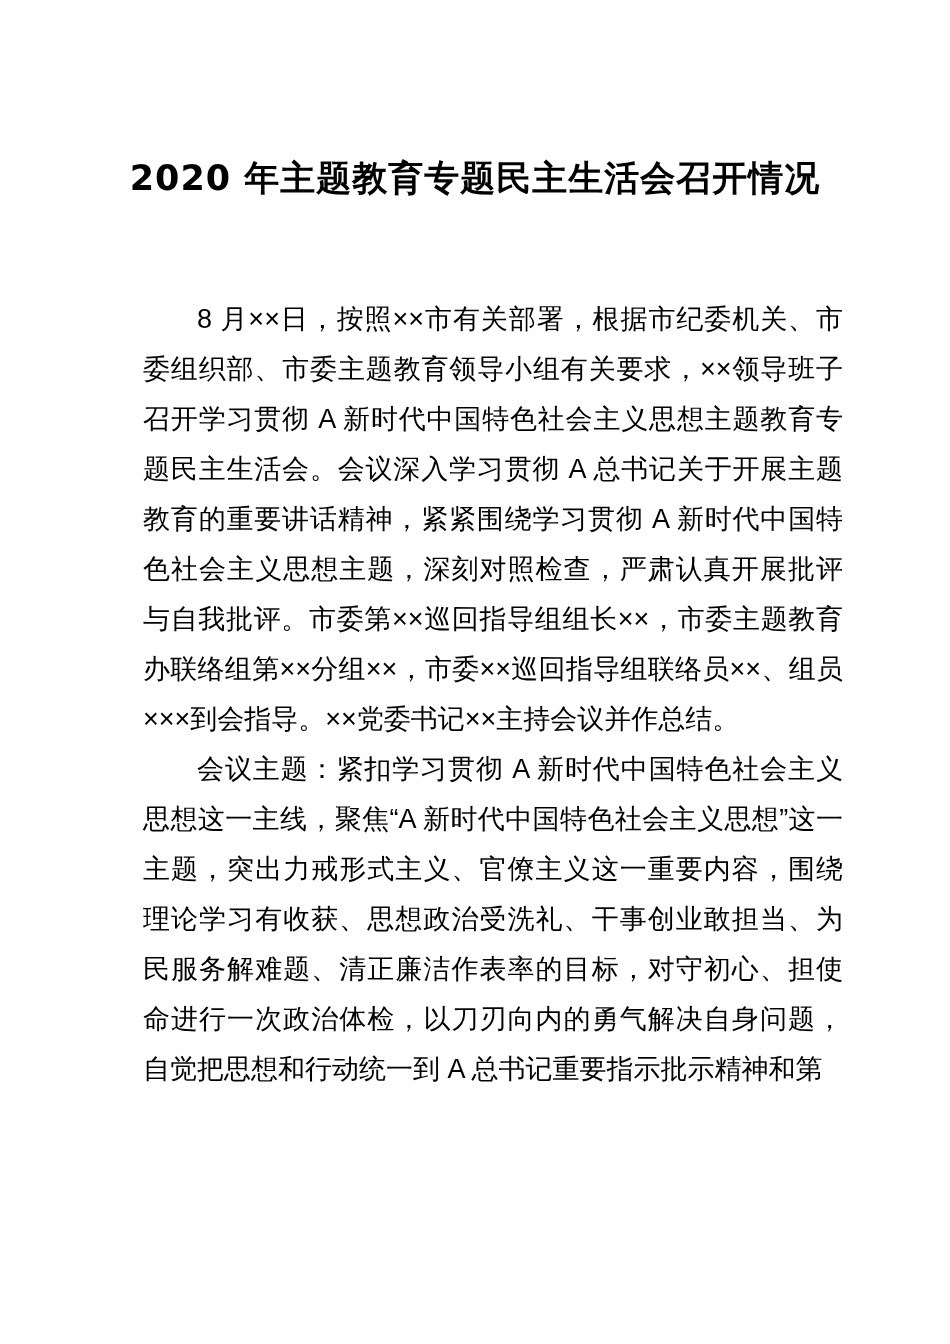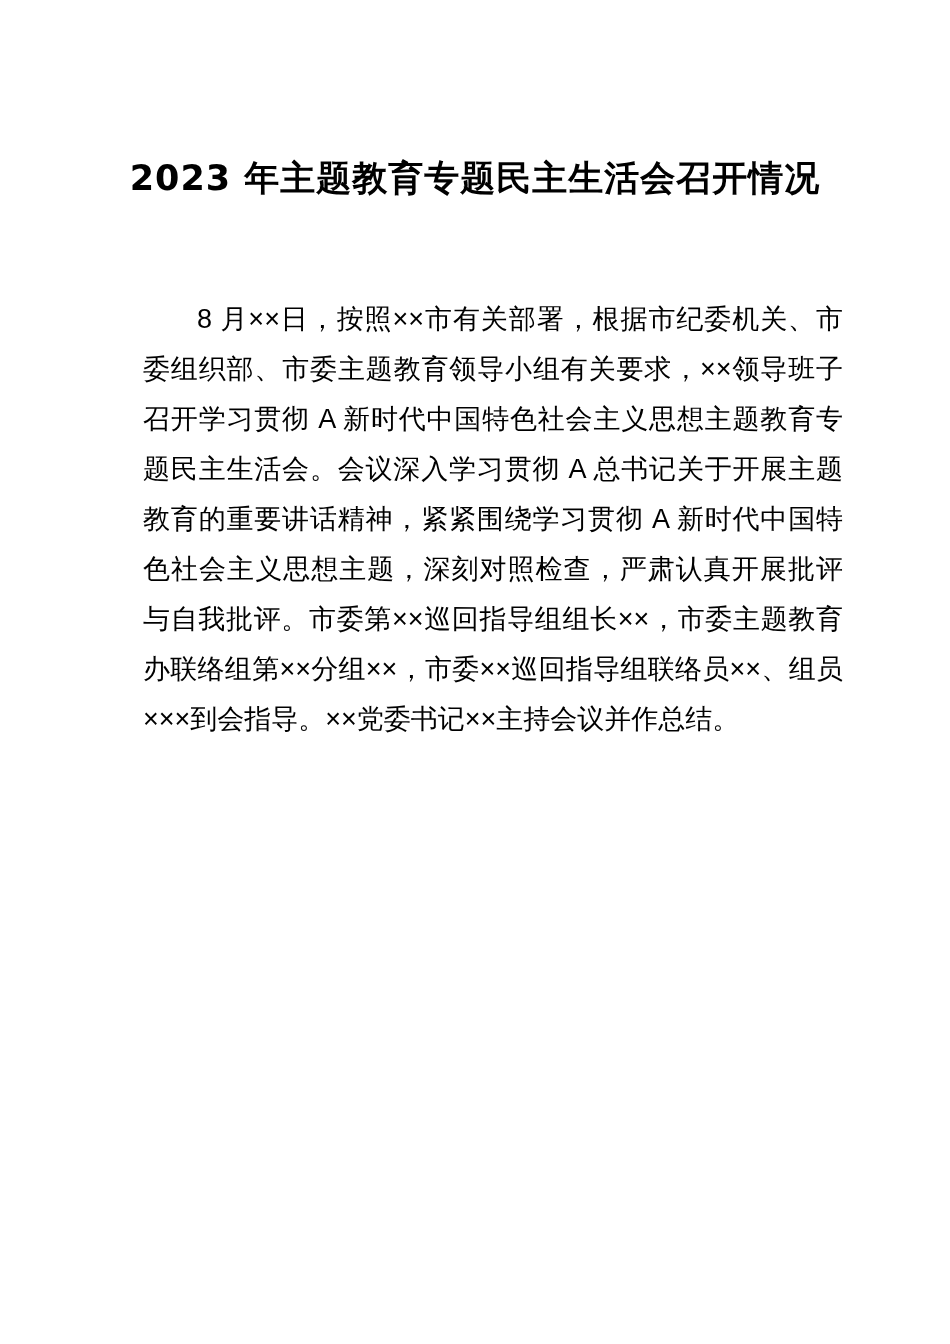--- a/index.html
+++ b/index.html
@@ -38,18 +38,19 @@
     margin: 0;
     padding: 0;
     text-indent: 54px;
   }
 </style>
 </head>
 <body>
 
 <div class="page">
   <div class="doc-title">
-    <div>2023 年主题教育专题民主生活会召开情况</div>
+    <div>2020 年主题教育专题民主生活会召开情况</div>
   </div>
   <div class="doc-body">
     <p>8 月××日，按照××市有关部署，根据市纪委机关、市委组织部、市委主题教育领导小组有关要求，××领导班子召开学习贯彻 A 新时代中国特色社会主义思想主题教育专题民主生活会。会议深入学习贯彻 A 总书记关于开展主题教育的重要讲话精神，紧紧围绕学习贯彻 A 新时代中国特色社会主义思想主题，深刻对照检查，严肃认真开展批评与自我批评。市委第××巡回指导组组长××，市委主题教育办联络组第××分组××，市委××巡回指导组联络员××、组员×××到会指导。××党委书记××主持会议并作总结。</p>
+    <p>会议主题：紧扣学习贯彻 A 新时代中国特色社会主义思想这一主线，聚焦“A 新时代中国特色社会主义思想”这一主题，突出力戒形式主义、官僚主义这一重要内容，围绕理论学习有收获、思想政治受洗礼、干事创业敢担当、为民服务解难题、清正廉洁作表率的目标，对守初心、担使命进行一次政治体检，以刀刃向内的勇气解决自身问题，自觉把思想和行动统一到 A 总书记重要指示批示精神和第</p>
   </div>
 </div>
 
 </body></html>

